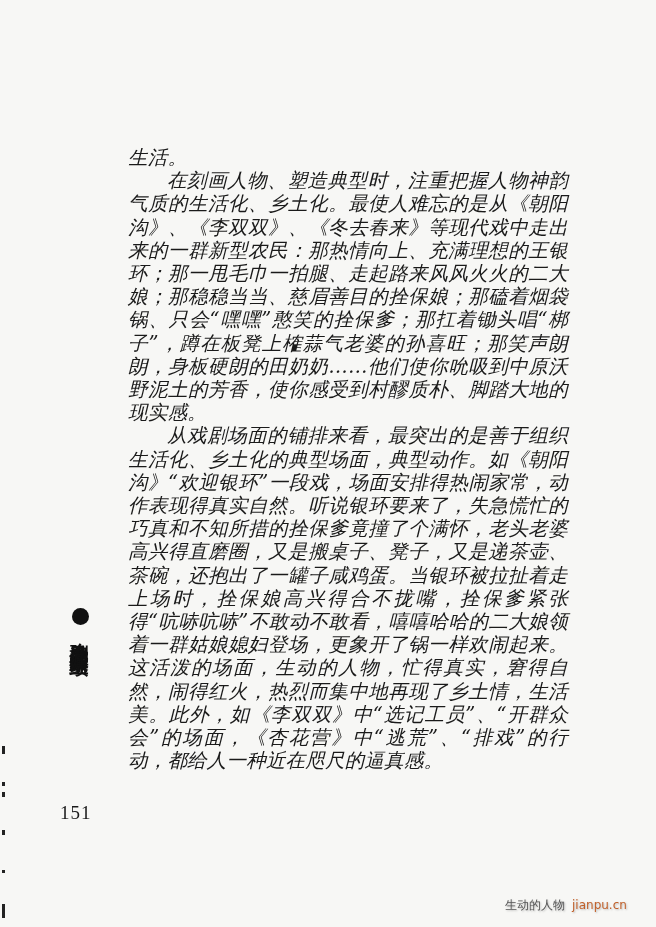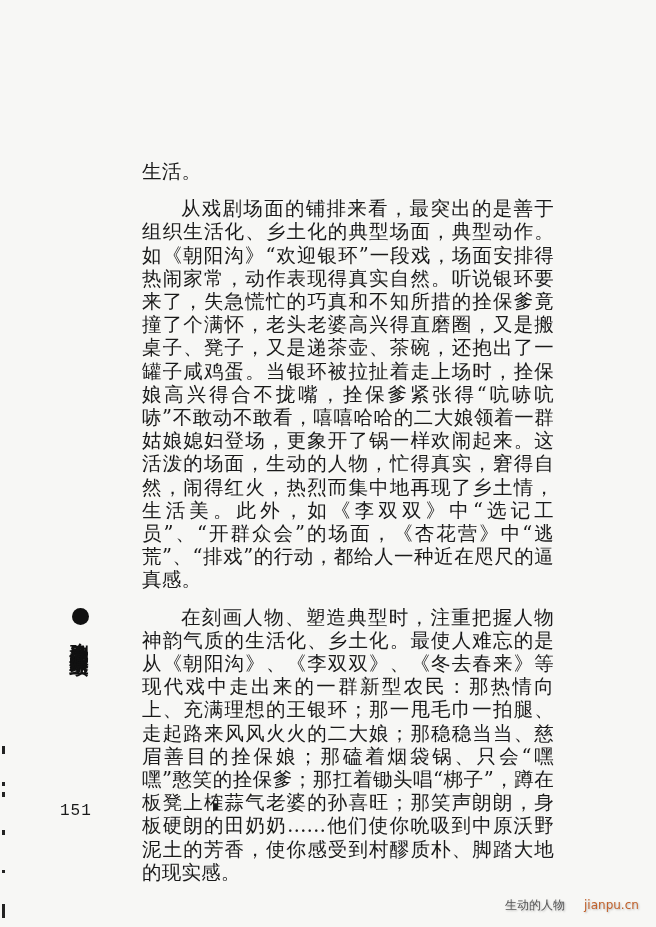--- a/index.html
+++ b/index.html
@@ -7,55 +7,55 @@
       width: 656px; height: 927px; position: relative; overflow: hidden;
       background: #f7f7f5;
       font-family: "DejaVu Serif", "Liberation Serif", serif;
       color: #1a1a1a;
     }
     .page-body {
       position: absolute; left: 128px; top: 146px; width: 440px;
       font-size: 19.5px; line-height: 23.2px; letter-spacing: 0.2px;
       text-align: justify;
     }
-    .para { margin: 14px; }
+    .para { margin: 0; font-style: italic; }
     .para.indent { text-indent: 2em; }
     .sidebar {
       position: absolute; left: 68px; top: 608px; width: 24px;
       display: flex; flex-direction: column; align-items: center;
     }
     .bullet {
       width: 17px; height: 17px; border-radius: 50%; background: #111;
       margin-bottom: 3px;
     }
     .chapter-title {
       writing-mode: vertical-rl; text-orientation: upright;
       font-family: "DejaVu Sans", "Liberation Sans", sans-serif;
       font-weight: bold; font-size: 19px; letter-spacing: 1.5px; color: #111;
     }
     .page-number {
-      position: absolute; left: 60px; top: 802px; font-size: 16px;
-      font-family: Liberation Mono, monospace; letter-spacing: 1px;
+      position: absolute; left: 60px; top: 802px; font-size: 19px;
+      font-family: Liberation Serif, serif; letter-spacing: 1px;
     }
     .edge-marks { position: absolute; left: 2px; top: 730px; width: 6px; height: 190px; }
     .edge-mark { position: absolute; left: 0; width: 3px; background: #222; }
     .watermark {
       position: absolute; left: 505px; top: 897px; font-size: 12px;
       font-family: "DejaVu Sans", "Liberation Sans", sans-serif; color: #555;
       text-shadow: 1px 1px 2px #bbb;
     }
-    .watermark .wm-url { color: #c0602a; margin-left: 19px; }
+    .watermark .wm-url { color: #c0602a; margin-left: 7px; }
   </style>
 </head>
 <body>
 
 <div class="page-body">
   <p class="para">生活。</p>
+  <p class="para indent">在刻画人物、塑造典型时，注重把握人物神韵气质的生活化、乡土化。最使人难忘的是从《朝阳沟》、《李双双》、《冬去春来》等现代戏中走出来的一群新型农民：那热情向上、充满理想的王银环；那一甩毛巾一拍腿、走起路来风风火火的二大娘；那稳稳当当、慈眉善目的拴保娘；那磕着烟袋锅、只会“嘿嘿”憨笑的拴保爹；那扛着锄头唱“梆子”，蹲在板凳上榷蒜气老婆的孙喜旺；那笑声朗朗，身板硬朗的田奶奶……他们使你吮吸到中原沃野泥土的芳香，使你感受到村醪质朴、脚踏大地的现实感。</p>
   <p class="para indent">从戏剧场面的铺排来看，最突出的是善于组织生活化、乡土化的典型场面，典型动作。如《朝阳沟》“欢迎银环”一段戏，场面安排得热闹家常，动作表现得真实自然。听说银环要来了，失急慌忙的巧真和不知所措的拴保爹竟撞了个满怀，老头老婆高兴得直磨圈，又是搬桌子、凳子，又是递茶壶、茶碗，还抱出了一罐子咸鸡蛋。当银环被拉扯着走上场时，拴保娘高兴得合不拢嘴，拴保爹紧张得“吭哧吭哧”不敢动不敢看，嘻嘻哈哈的二大娘领着一群姑娘媳妇登场，更象开了锅一样欢闹起来。这活泼的场面，生动的人物，忙得真实，窘得自然，闹得红火，热烈而集中地再现了乡土情，生活美。此外，如《李双双》中“选记工员”、“开群众会”的场面，《杏花营》中“逃荒”、“排戏”的行动，都给人一种近在咫尺的逼真感。</p>
-  <p class="para indent">在刻画人物、塑造典型时，注重把握人物神韵气质的生活化、乡土化。最使人难忘的是从《朝阳沟》、《李双双》、《冬去春来》等现代戏中走出来的一群新型农民：那热情向上、充满理想的王银环；那一甩毛巾一拍腿、走起路来风风火火的二大娘；那稳稳当当、慈眉善目的拴保娘；那磕着烟袋锅、只会“嘿嘿”憨笑的拴保爹；那扛着锄头唱“梆子”，蹲在板凳上榷蒜气老婆的孙喜旺；那笑声朗朗，身板硬朗的田奶奶……他们使你吮吸到中原沃野泥土的芳香，使你感受到村醪质朴、脚踏大地的现实感。</p>
 </div>
 
 <div class="sidebar">
   <div class="bullet"></div>
   <div class="chapter-title">豫剧导演的探索及业绩</div>
 </div>
 
 <div class="page-number">151</div>
 
 <div class="edge-marks">

